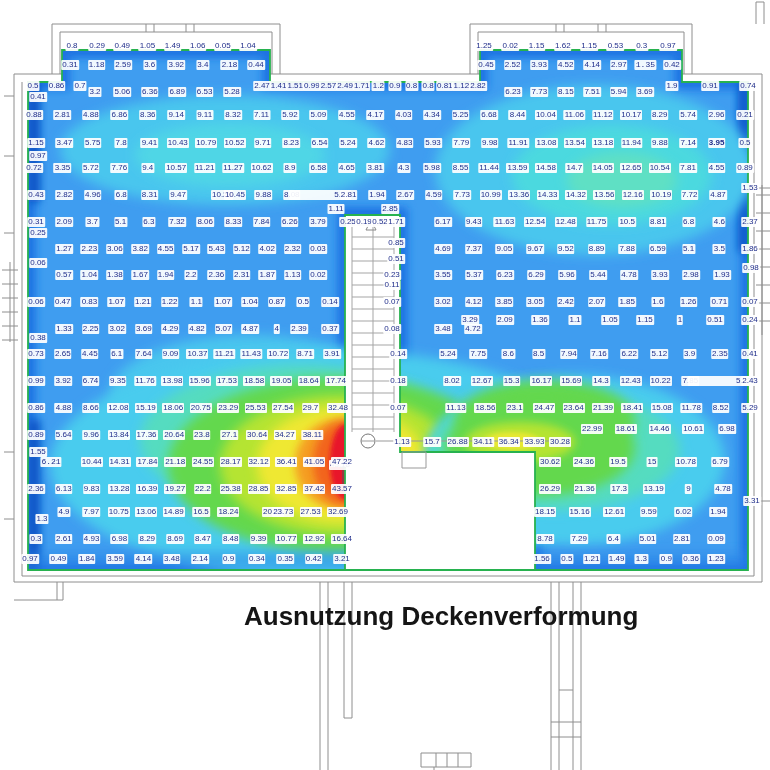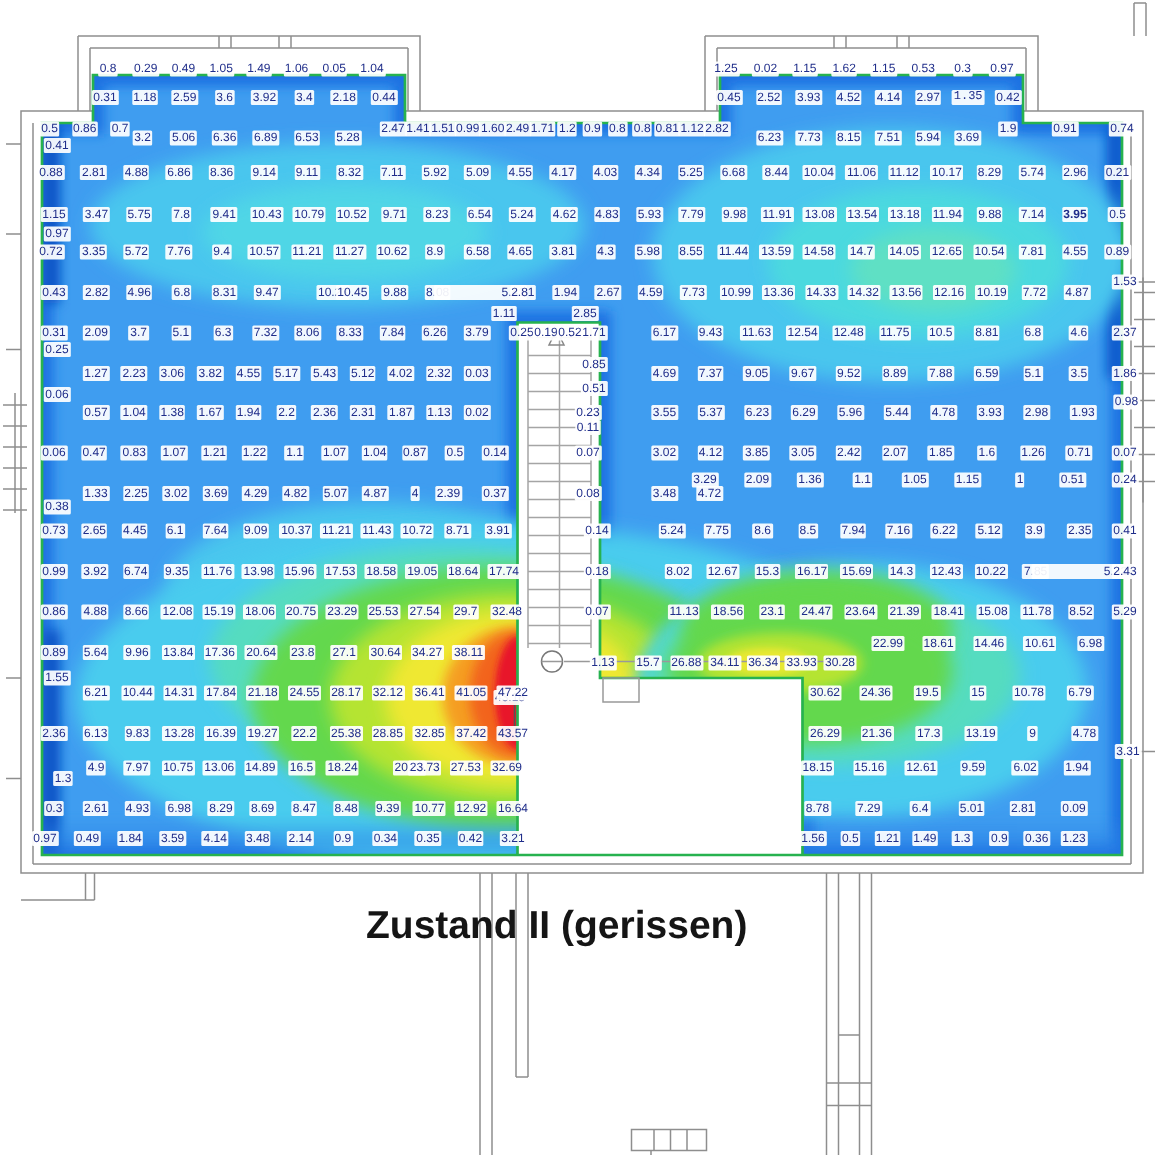--- a/index.html
+++ b/index.html
@@ -138,21 +138,21 @@
       <span class="vl" style="left: 618.857px; top: 65px;">2.97</span>
       <span class="vl" style="left: 645.429px; top: 65px; font-family: Liberation Mono, monospace;">1.35</span>
       <span class="vl" style="left: 672px; top: 65px;">0.42</span>
       <span class="vl" style="left: 33px; top: 86px;">0.5</span>
       <span class="vl" style="left: 56.5px; top: 86px;">0.86</span>
       <span class="vl" style="left: 80px; top: 86px;">0.7</span>
       <span class="vl" style="left: 262px; top: 86px;">2.47</span>
       <span class="vl" style="left: 278.615px; top: 86px;">1.41</span>
       <span class="vl" style="left: 295.231px; top: 86px;">1.51</span>
       <span class="vl" style="left: 311.846px; top: 86px;">0.99</span>
-      <span class="vl" style="left: 328.462px; top: 86px;">1.60</span>
+      <span class="vl" style="left: 328.462px; top: 86px;">2.57</span>
       <span class="vl" style="left: 345.077px; top: 86px;">2.49</span>
       <span class="vl" style="left: 361.692px; top: 86px;">1.71</span>
       <span class="vl" style="left: 378.308px; top: 86px;">1.2</span>
       <span class="vl" style="left: 394.923px; top: 86px;">0.9</span>
       <span class="vl" style="left: 411.538px; top: 86px;">0.8</span>
       <span class="vl" style="left: 428.154px; top: 86px;">0.8</span>
       <span class="vl" style="left: 444.769px; top: 86px;">0.81</span>
       <span class="vl" style="left: 461.385px; top: 86px;">1.12</span>
       <span class="vl" style="left: 478px; top: 86px;">2.82</span>
       <span class="vl" style="left: 672px; top: 86px;">1.9</span>
@@ -492,21 +492,21 @@
       <span class="vl" style="left: 312.364px; top: 435px; text-align: center;">38.11</span>
       <span class="vl" style="left: 340px; top: 435px; margin-top: 30px;">43.18</span>
       <span class="vl" style="left: 402px; top: 442px;">1.13</span>
       <span class="vl" style="left: 432px; top: 442px;">15.7</span>
       <span class="vl" style="left: 457.6px; top: 442px;">26.88</span>
       <span class="vl" style="left: 483.2px; top: 442px;">34.11</span>
       <span class="vl" style="left: 508.8px; top: 442px;">36.34</span>
       <span class="vl" style="left: 534.4px; top: 442px;">33.93</span>
       <span class="vl" style="left: 560px; top: 442px;">30.28</span>
       <span class="vl" style="left: 38px; top: 452px;">1.55</span>
-      <span class="vl" style="left: 64px; top: 462px;">6.21</span>
+      <span class="vl" style="left: 51px; top: 462px; font-family: Liberation Mono, monospace;">6.21</span>
       <span class="vl" style="left: 91.8px; top: 462px;">10.44</span>
       <span class="vl" style="left: 119.6px; top: 462px;">14.31</span>
       <span class="vl" style="left: 147.4px; top: 462px;">17.84</span>
       <span class="vl" style="left: 175.2px; top: 462px;">21.18</span>
       <span class="vl" style="left: 203px; top: 462px;">24.55</span>
       <span class="vl" style="left: 230.8px; top: 462px;">28.17</span>
       <span class="vl" style="left: 258.6px; top: 462px;">32.12</span>
       <span class="vl" style="left: 286.4px; top: 462px;">36.41</span>
       <span class="vl" style="left: 314.2px; top: 462px;">41.05</span>
       <span class="vl" style="left: 342px; top: 462px;">47.22</span>
@@ -587,16 +587,16 @@
       <span class="vl" style="left: 566.857px; top: 559px;">0.5</span>
       <span class="vl" style="left: 591.714px; top: 559px;">1.21</span>
       <span class="vl" style="left: 616.571px; top: 559px;">1.49</span>
       <span class="vl" style="left: 641.429px; top: 559px;">1.3</span>
       <span class="vl" style="left: 666.286px; top: 559px;">0.9</span>
       <span class="vl" style="left: 691.143px; top: 559px;">0.36</span>
       <span class="vl" style="left: 716px; top: 559px;">1.23</span>
     </div>
 
 <div class="title">
-  <div>Zustand II (gerissen)</div>
+  <div>Ausnutzung Deckenverformung</div>
 </div>
 
 </div>
 
 </body></html>

